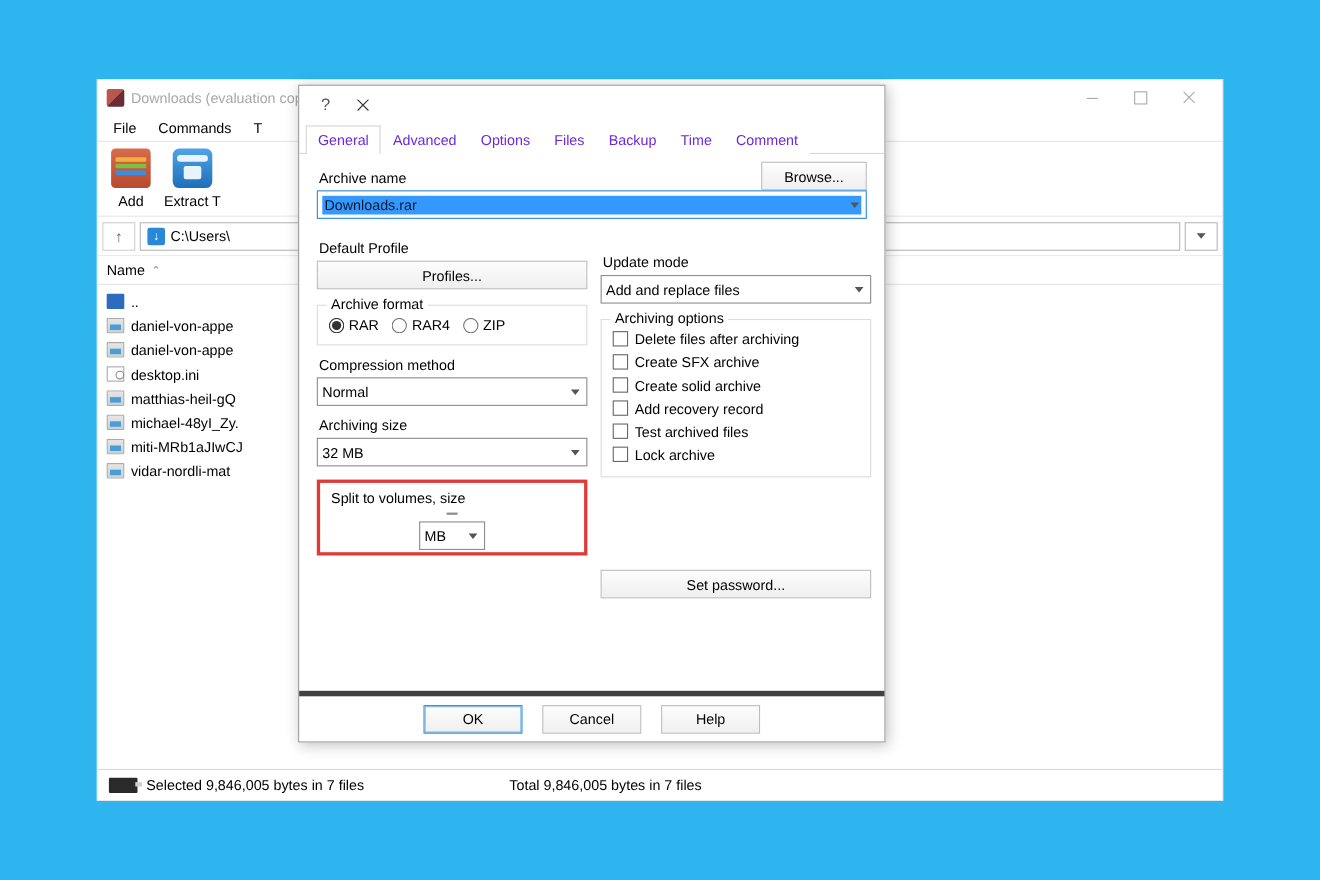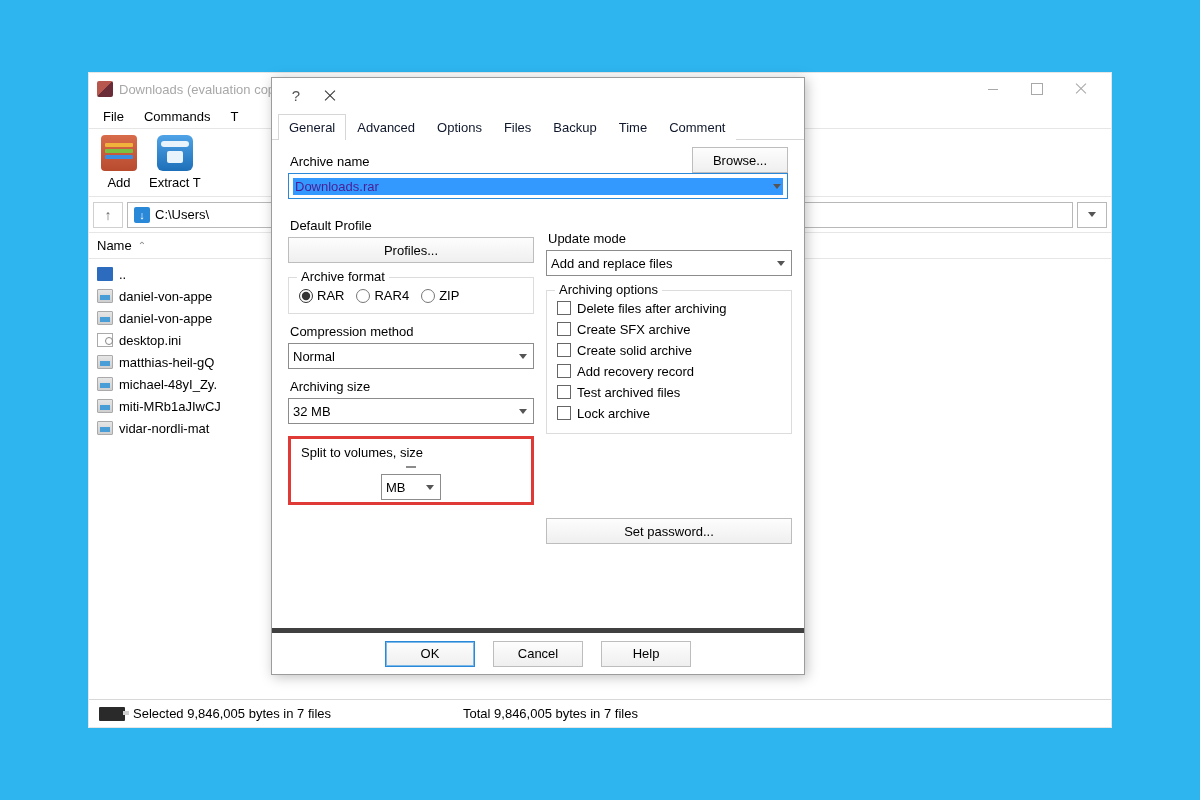--- a/index.html
+++ b/index.html
@@ -51,32 +51,32 @@
   
   .dialog{position:absolute;left:182px;top:4px;width:534px;height:598px;background:#fff;border:1px solid #9c9c9c;box-shadow:2px 2px 12px rgba(0,0,0,0.25);}
   .dlg-title{height:34px;display:flex;align-items:center;padding:0 10px;}
   .dlg-title-text{flex:1;}
   .dlg-help{width:28px;text-align:center;color:#555;font-size:15px;}
   .dlg-close{width:40px;height:28px;position:relative;}
   .dlg-close::before,.dlg-close::after{content:"";position:absolute;width:14px;height:1px;background:#333;left:13px;top:14px;}
   .dlg-close::before{transform:rotate(45deg);}
   .dlg-close::after{transform:rotate(-45deg);}
   .dlg-tabs{height:28px;display:flex;align-items:flex-end;padding:0 6px;border-bottom:1px solid #d6d6d6;}
-  .tab{padding:5px 10px;border:1px solid transparent;border-bottom:none;color:#0f172a;background:#fff;position:relative;top:1px;}
+  .tab{padding:5px 10px;border:1px solid transparent;border-bottom:none;color:#6d28d9;background:#fff;position:relative;top:1px;}
   .tab.active{border-color:#d6d6d6;background:#fff;z-index:2;}
   .dlg-body{position:absolute;left:10px;right:10px;top:66px;bottom:50px;}
   .col-left{position:absolute;left:6px;top:0;width:246px;}
   .col-right{position:absolute;left:264px;top:0;width:246px;}
   .lbl{display:block;margin:10px 0 4px 2px;}
   .btn{height:26px;border:1px solid #bdbdbd;background:linear-gradient(#fdfdfd,#efefef);padding:0 10px;display:flex;align-items:center;justify-content:center;cursor:default;}
   .fullw{width:100%;}
   .field{height:26px;border:1px solid #8c8c8c;background:#fff;display:flex;align-items:center;padding:0 4px;}
   .field-select{position:relative;}
   .field-select .chev{position:absolute;right:6px;top:10px;}
-  .sel-input{flex:1;border:none;outline:none;background:#3399ff;color:#4c1d95;padding:1px 2px;font-size:13px;}
+  .sel-input{flex:1;border:none;outline:none;background:#3399ff;color:#0f172a;padding:1px 2px;font-size:13px;}
   .sel-input::selection{background:#3399ff;color:#fff;}
   .chev{width:0;height:0;border-left:4px solid transparent;border-right:4px solid transparent;border-top:5px solid #555;}
   .group{border:1px solid #dcdcdc;padding:10px 10px 10px 10px;margin-top:14px;position:relative;}
   .group-title{position:absolute;top:-9px;left:8px;background:#fff;padding:0 4px;font-size:13px;}
   .radio-row{display:flex;gap:12px;align-items:center;}
   .radio{display:flex;align-items:center;gap:4px;}
   .radio input{accent-color:#333;width:14px;height:14px;}
   .stackcb{display:flex;flex-direction:column;gap:6px;}
   .cb{display:flex;gap:6px;}
   .cb-box{width:14px;height:14px;border:1px solid #666;background:#fff;}

